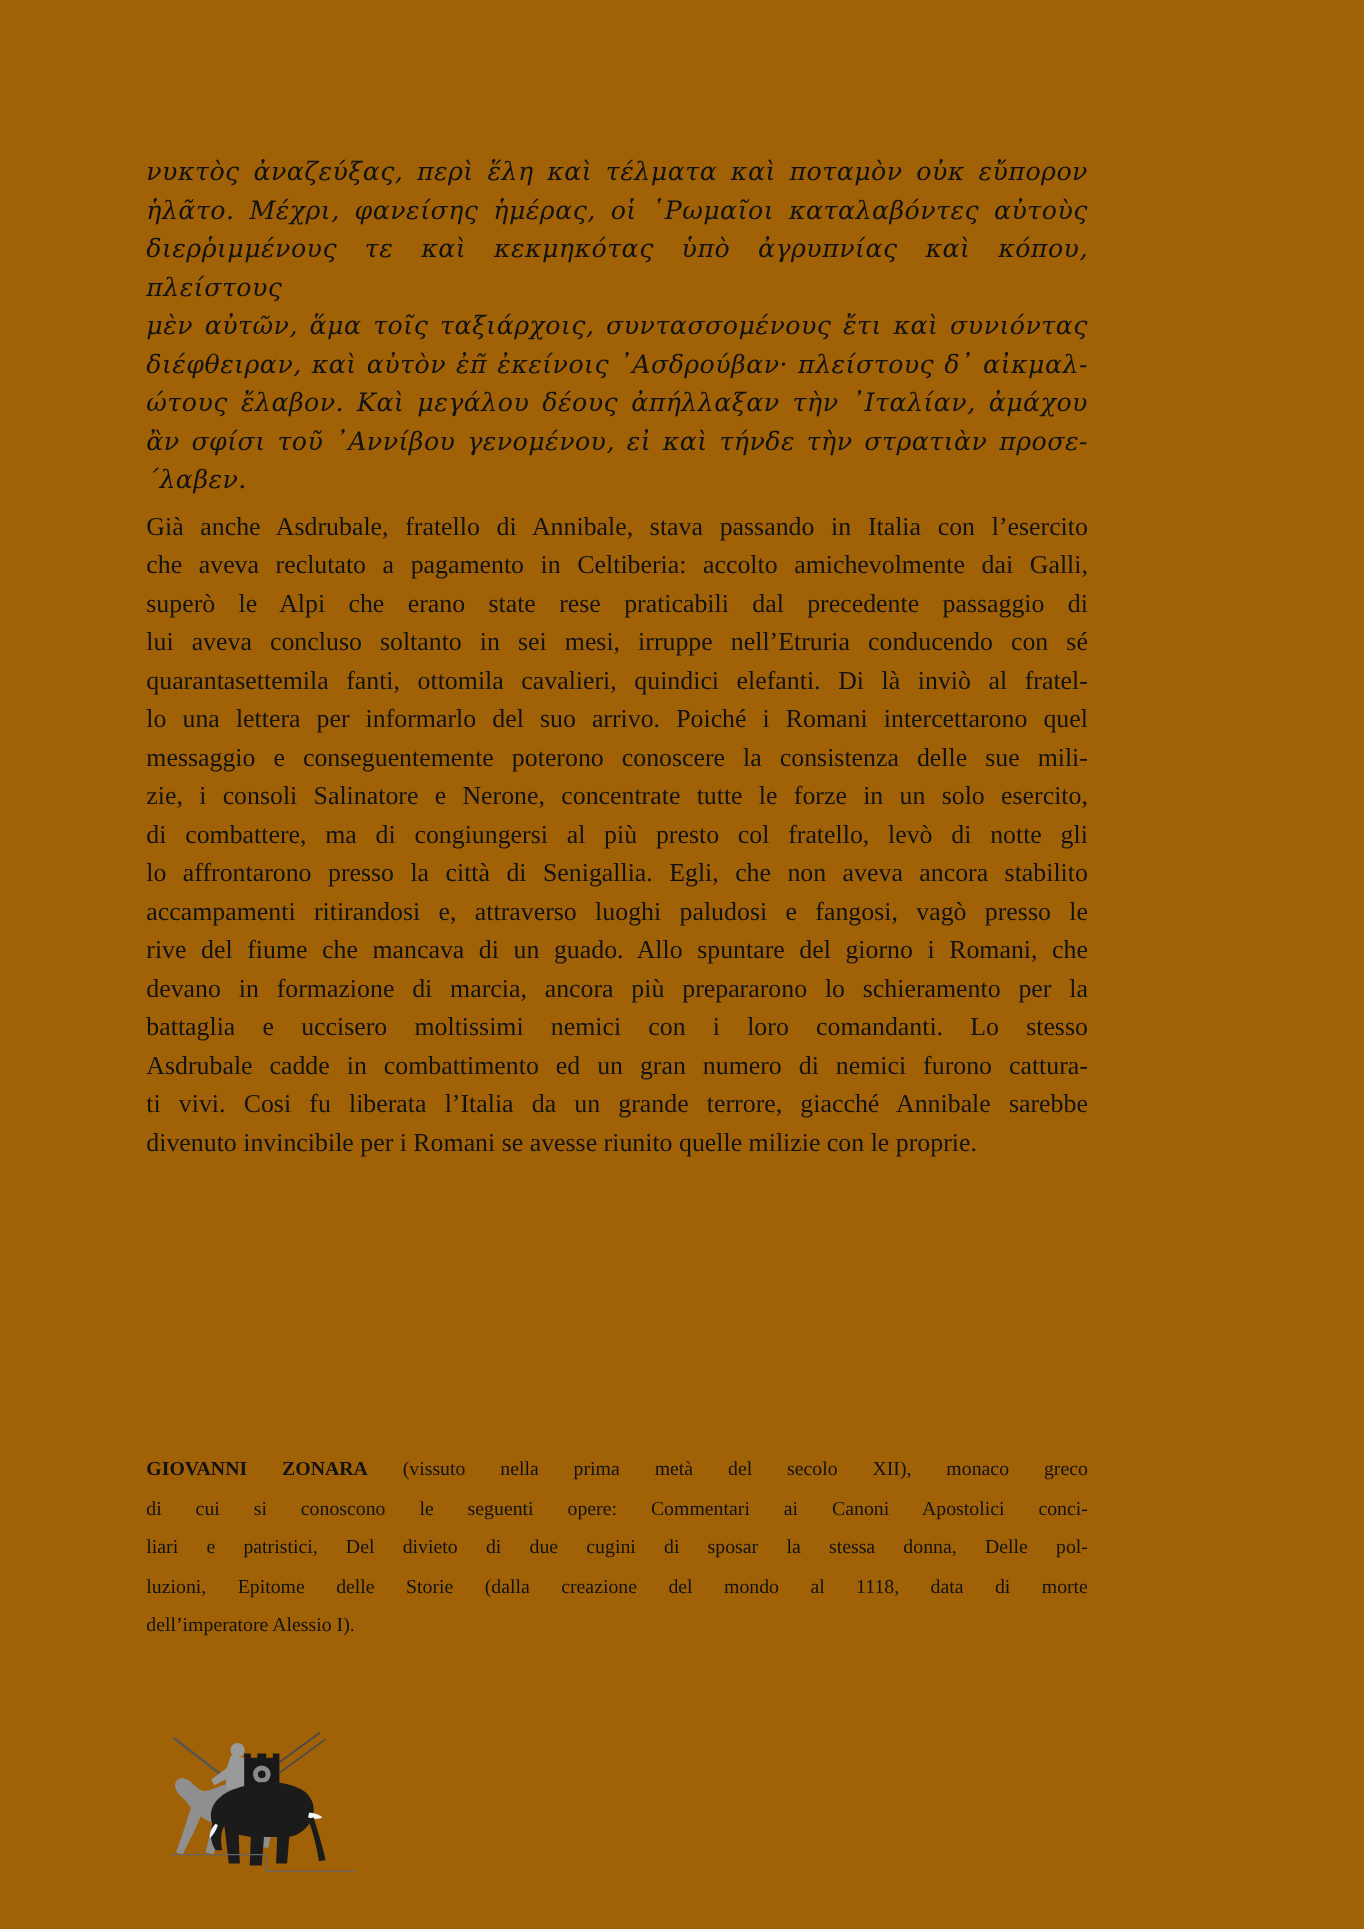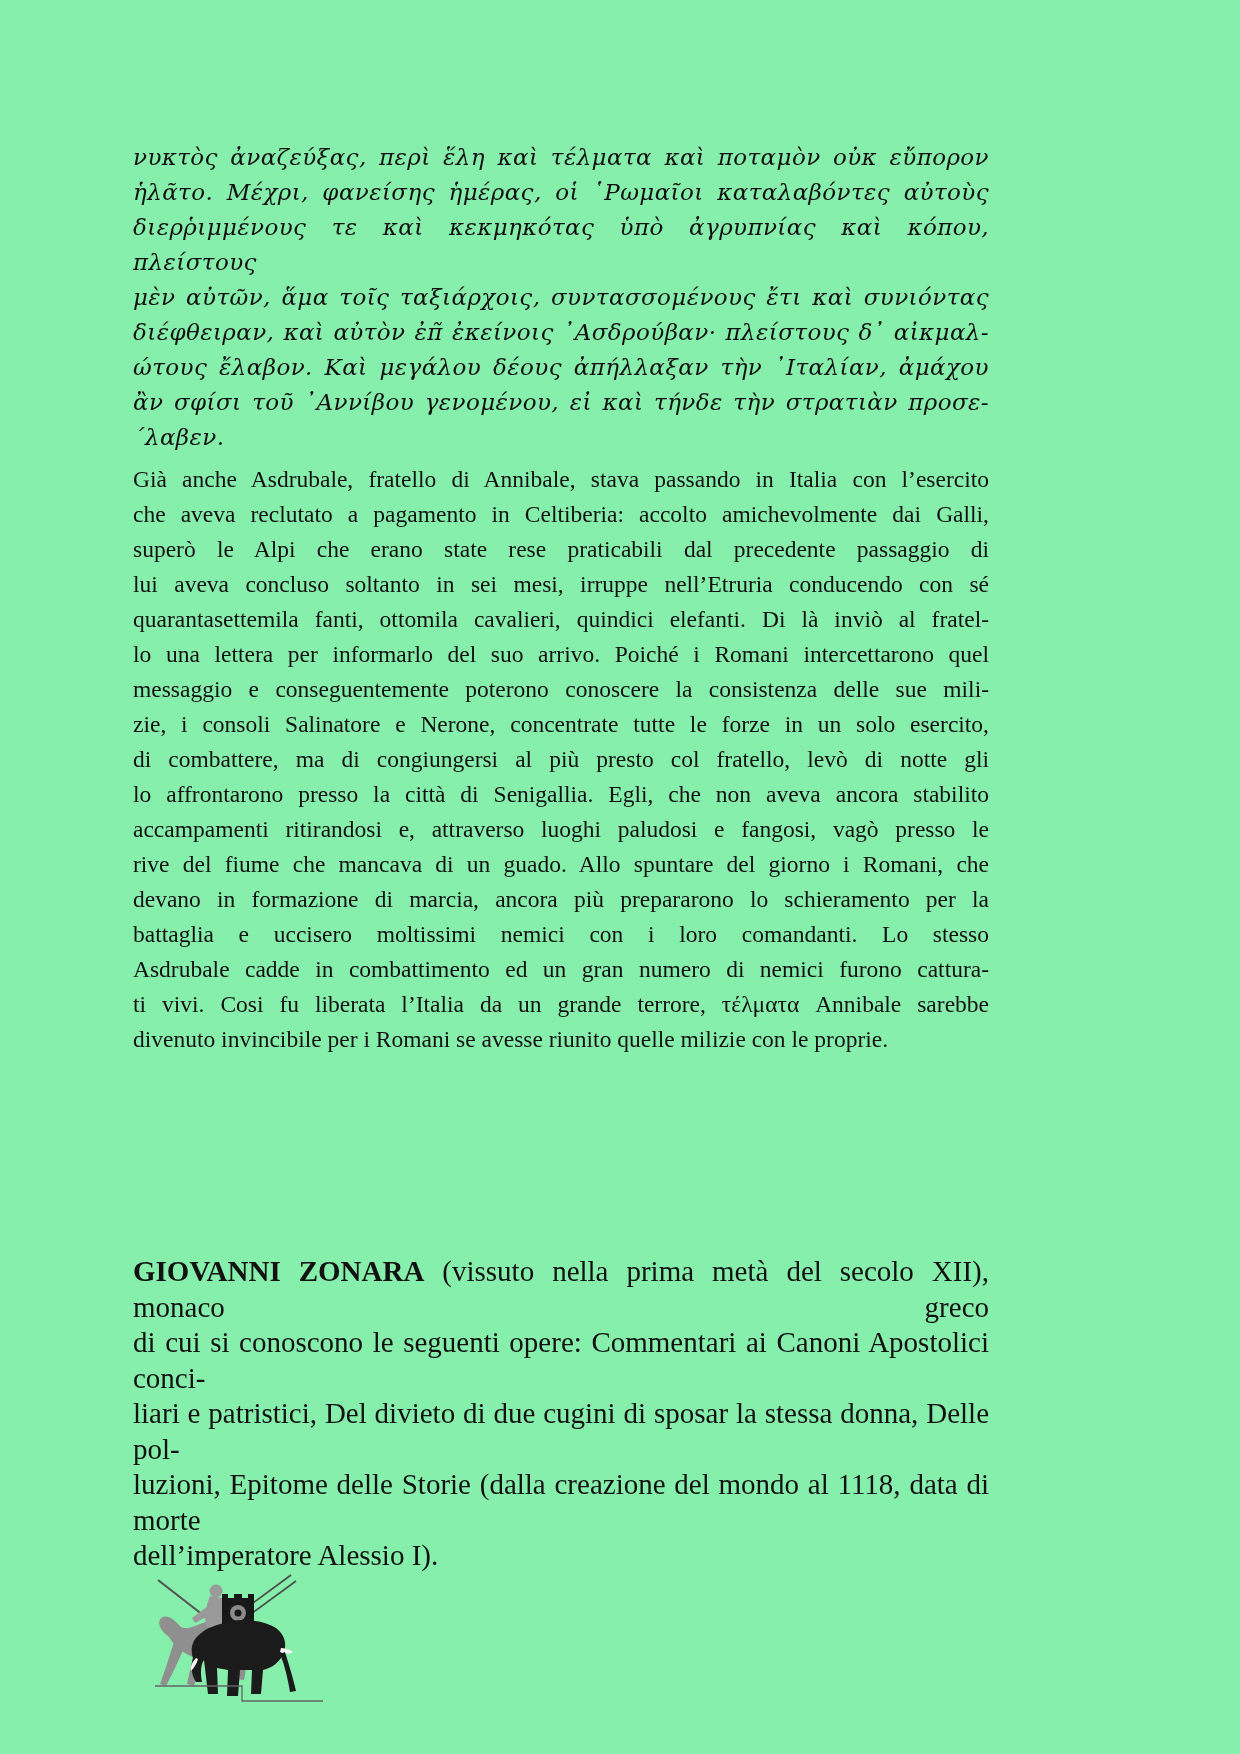--- a/index.html
+++ b/index.html
@@ -1,41 +1,41 @@
 <!DOCTYPE html>
 <html><head>
 <meta charset="utf-8">
 <style>
   html, body { margin: 0; padding: 0; background: #ffffff; }
   .page {
     position: relative;
     width: 1240px;
     height: 1754px;
-    background: #86efac;
+    background: #a16207;
     color: #121212;
     font-family: "Liberation Serif", serif;
     overflow: hidden;
   }
   .textcol { position: absolute; left: 133px; width: 856px; }
   .greek-block {
     top: 140px;
     font-family: "DejaVu Serif", serif;
     font-style: italic;
     font-size: 23px;
     line-height: 35px;
     letter-spacing: 0.4px;
   }
   .italian-block {
     top: 462px;
     font-size: 23.5px;
     line-height: 35px;
   }
   .author-block {
-    top: 1254px;
-    font-size: 29px;
+    top: 1318px;
+    font-size: 18px;
     line-height: 35.5px;
   }
   .tline { text-align: justify; text-align-last: justify; }
   .tline.last { text-align-last: left; }
   .b { font-weight: bold; }
   .i { }
   .pagenum {
     position: absolute;
     left: 283px;
     top: 1762px;
@@ -70,21 +70,21 @@
       <div class="tline">lo una lettera per informarlo del suo arrivo. Poiché i Romani intercettarono quel</div>
       <div class="tline">messaggio e conseguentemente poterono conoscere la consistenza delle sue mili-</div>
       <div class="tline">zie, i consoli Salinatore e Nerone, concentrate tutte le forze in un solo esercito,</div>
       <div class="tline">di combattere, ma di congiungersi al più presto col fratello, levò di notte gli</div>
       <div class="tline">lo affrontarono presso la città di Senigallia. Egli, che non aveva ancora stabilito</div>
       <div class="tline">accampamenti ritirandosi e, attraverso luoghi paludosi e fangosi, vagò presso le</div>
       <div class="tline">rive del fiume che mancava di un guado. Allo spuntare del giorno i Romani, che</div>
       <div class="tline">devano in formazione di marcia, ancora più prepararono lo schieramento per la</div>
       <div class="tline">battaglia e uccisero moltissimi nemici con i loro comandanti. Lo stesso</div>
       <div class="tline">Asdrubale cadde in combattimento ed un gran numero di nemici furono cattura-</div>
-      <div class="tline">ti vivi. Cosi fu liberata l’Italia da un grande terrore, τέλματα Annibale sarebbe</div>
+      <div class="tline">ti vivi. Cosi fu liberata l’Italia da un grande terrore, giacché Annibale sarebbe</div>
       <div class="tline last">divenuto invincibile per i Romani se avesse riunito quelle milizie con le proprie.</div>
     </div>
 
   <div class="textcol author-block">
       <div class="tline"><span class="b">GIOVANNI ZONARA</span><span> (vissuto nella prima metà del secolo XII), monaco greco</span></div>
       <div class="tline"><span>di cui si conoscono le seguenti opere: </span><span class="i">Commentari ai Canoni Apostolici conci-</span></div>
       <div class="tline"><span class="i">liari e patristici</span><span>, </span><span class="i">Del divieto di due cugini di sposar la stessa donna</span><span>, </span><span class="i">Delle pol-</span></div>
       <div class="tline"><span class="i">luzioni</span><span>, </span><span class="i">Epitome delle Storie</span><span> (dalla creazione del mondo al 1118, data di morte</span></div>
       <div class="tline last"><span>dell’imperatore Alessio I).</span></div>
     </div>

